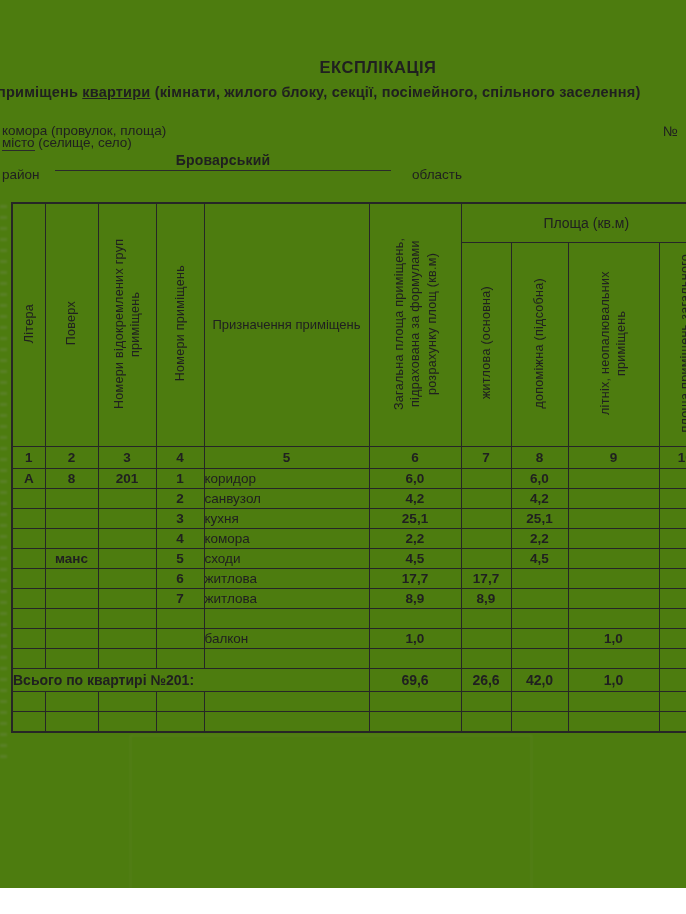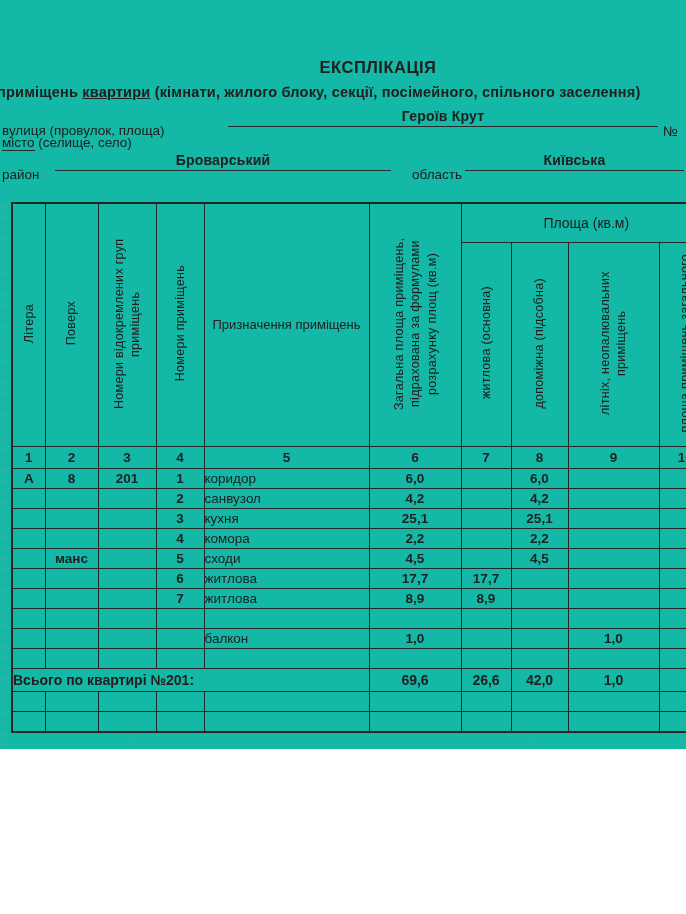--- a/index.html
+++ b/index.html
@@ -1,20 +1,20 @@
 <!DOCTYPE html>
 <html><head>
 <meta charset="utf-8">
 <style>
   html,body { margin:0; padding:0; }
   .page {
     position: relative;
     width: 686px;
-    height: 749px;
-    background: #14b8a6;
+    height: 888px;
+    background: #4d7c0f;
     overflow: hidden;
     font-family: "Liberation Sans", "DejaVu Sans", sans-serif;
     color: #202020;
   }
   
   .scan-left {
     position: absolute; left: 0; top: 205px; width: 7px; height: 560px;
     background: repeating-linear-gradient(#999 0 3px, transparent 3px 11px);
     opacity: .18; filter: blur(1px);
   }
@@ -70,30 +70,28 @@
 
 <div class="page">
 
   <div class="scan-left"></div>
   <div class="scan-bleed"></div>
 
   <div class="doc-title">ЕКСПЛІКАЦІЯ</div>
 
   <div class="doc-subtitle"><span>приміщень </span><span class="u">квартири</span><span> (кімнати, жилого блоку, секції, посімейного, спільного заселення)</span></div>
 
-  <span class="addr-lbl" style="left:2px; top:123px;">вулиця (провулок, площа)</span>
-  <span class="addr-seg" style="left:228px; top:108px; width:430px;">Героїв Крут</span>
+  <span class="addr-lbl" style="left:2px; top:123px;">комора (провулок, площа)</span>
   <span class="addr-no" style="left:663px; top:123px;">№</span>
 
   <span class="addr-lbl" style="left:2px; top:135px;"><span class="u-word">місто</span><span> (селище, село)</span></span>
 
   <span class="addr-lbl" style="left:2px; top:167px;">район</span>
   <span class="addr-seg" style="left:55px; top:152px; width:336px;">Броварський</span>
   <span class="addr-lbl" style="left:412px; top:167px;">область</span>
-  <span class="addr-seg" style="left:465px; top:152px; width:219px;">Київська</span>
 
   <table class="expl">
     <colgroup>
       <col style="width:33px">
         <col style="width:53px">
         <col style="width:58px">
         <col style="width:48px">
       <col style="width:165px">
         <col style="width:92px">
         <col style="width:50px">

